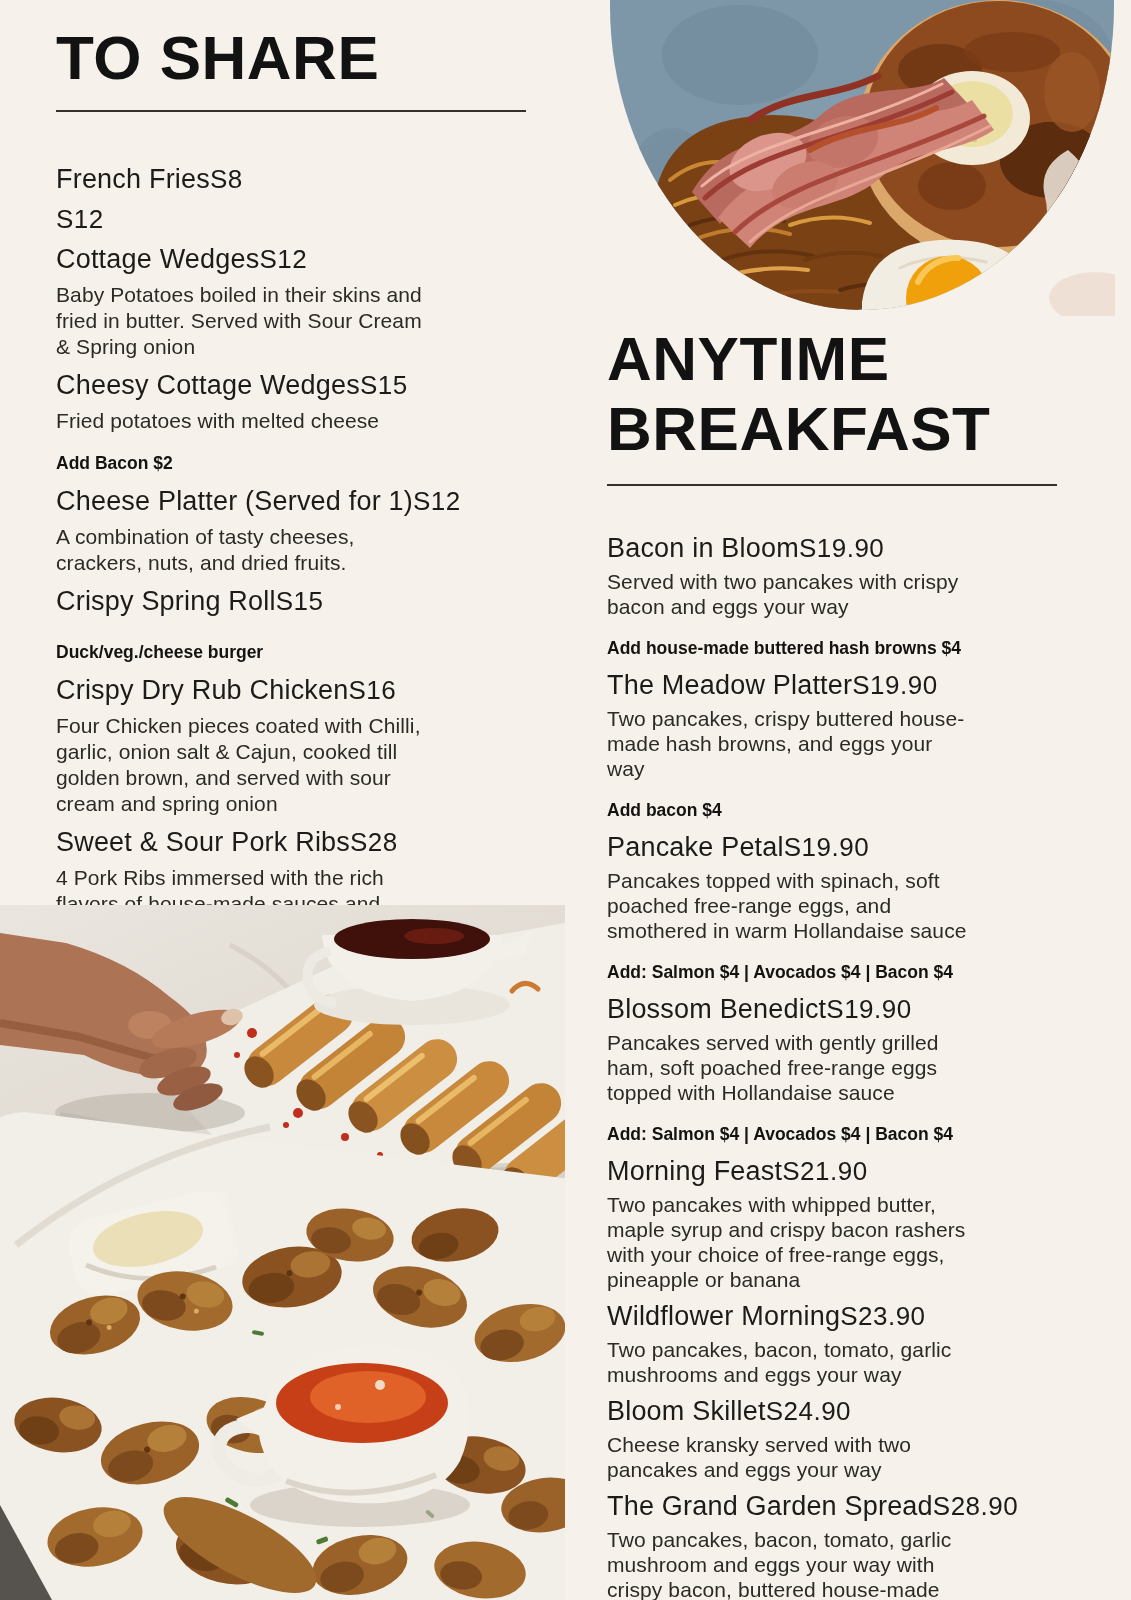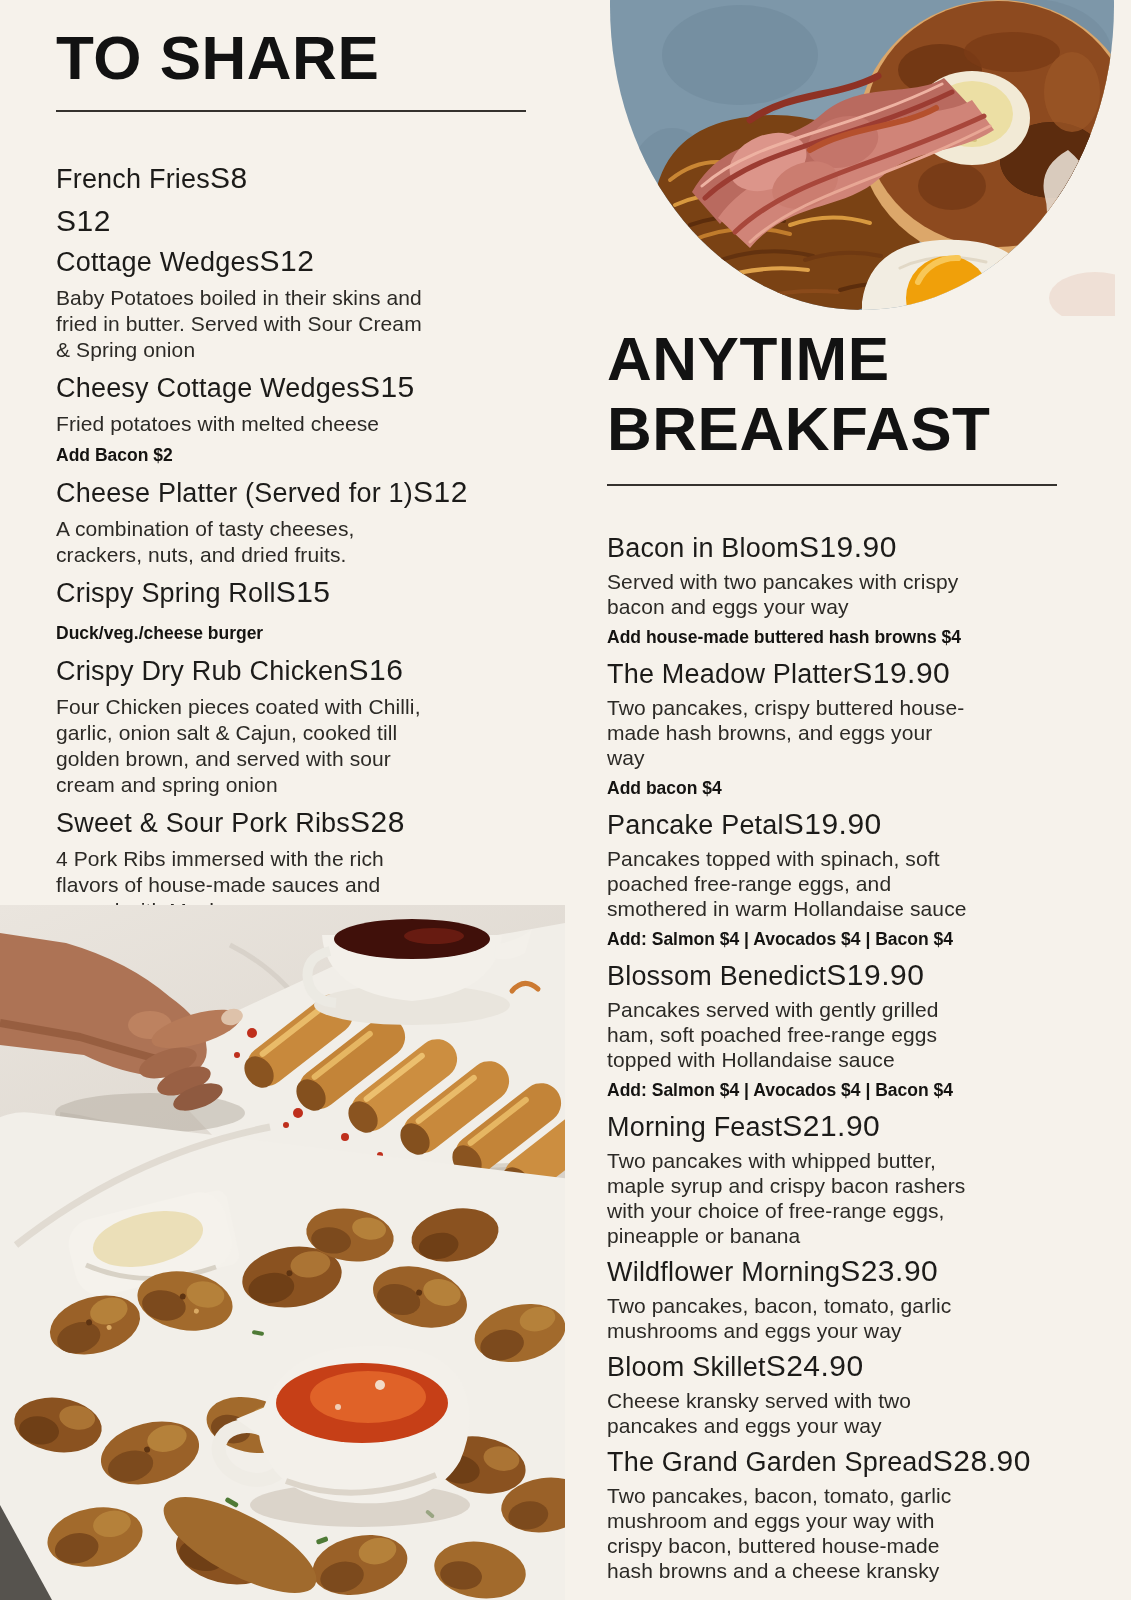--- a/index.html
+++ b/index.html
@@ -12,25 +12,25 @@
   .col-left{left:56px;top:26px;width:470px;}
   .col-right{left:607px;top:324px;width:450px;}
   h1.sec{margin:0;font-size:62px;font-weight:800;letter-spacing:0.5px;line-height:70px;color:#121212;}
   .col-left h1.sec{line-height:64px;}
   .rule{border:none;border-top:2px solid #35322e;margin:20px 0 0 0;height:0;}
   .items{margin-top:46px;}
   .col-right .items{margin-top:42px;}
   .mi{margin-bottom:3px;}
   .mi-row{display:flex;justify-content:flex-start;align-items:baseline;}
   .mi-name{font-size:27px;font-weight:400;letter-spacing:0.2px;line-height:43px;white-space:nowrap;color:#1c1b19;}
-  .mi-price{font-size:30px;font-weight:400;letter-spacing:0.5px;white-space:nowrap;color:#1c1b19;}
+  .mi-price{font-size:26px;font-weight:400;letter-spacing:0.5px;white-space:nowrap;color:#1c1b19;}
   .col-right .mi-name{line-height:40px;}
   .mi-desc{margin:1px 0 4px 0;font-size:21px;line-height:26px;letter-spacing:0.1px;color:#2c2a26;max-width:376px;}
   .col-right .mi-desc{line-height:25px;max-width:360px;}
-  .mi-addon{margin:5px 0 3px 0;font-size:17.5px;line-height:27px;font-weight:700;color:#141311;max-width:380px;}
+  .mi-addon{margin:16px 0 3px 0;font-size:17.5px;line-height:27px;font-weight:700;color:#141311;max-width:380px;}
   .photo{position:absolute;}
   .photo svg{display:block;}
   .photo-breakfast{left:600px;top:0;width:515px;height:316px;}
   .photo-share{left:0;top:905px;width:565px;height:695px;}
 </style>
 </head>
 <body>
 
 <section class="col col-left">
   <h1 class="sec">TO SHARE</h1>

